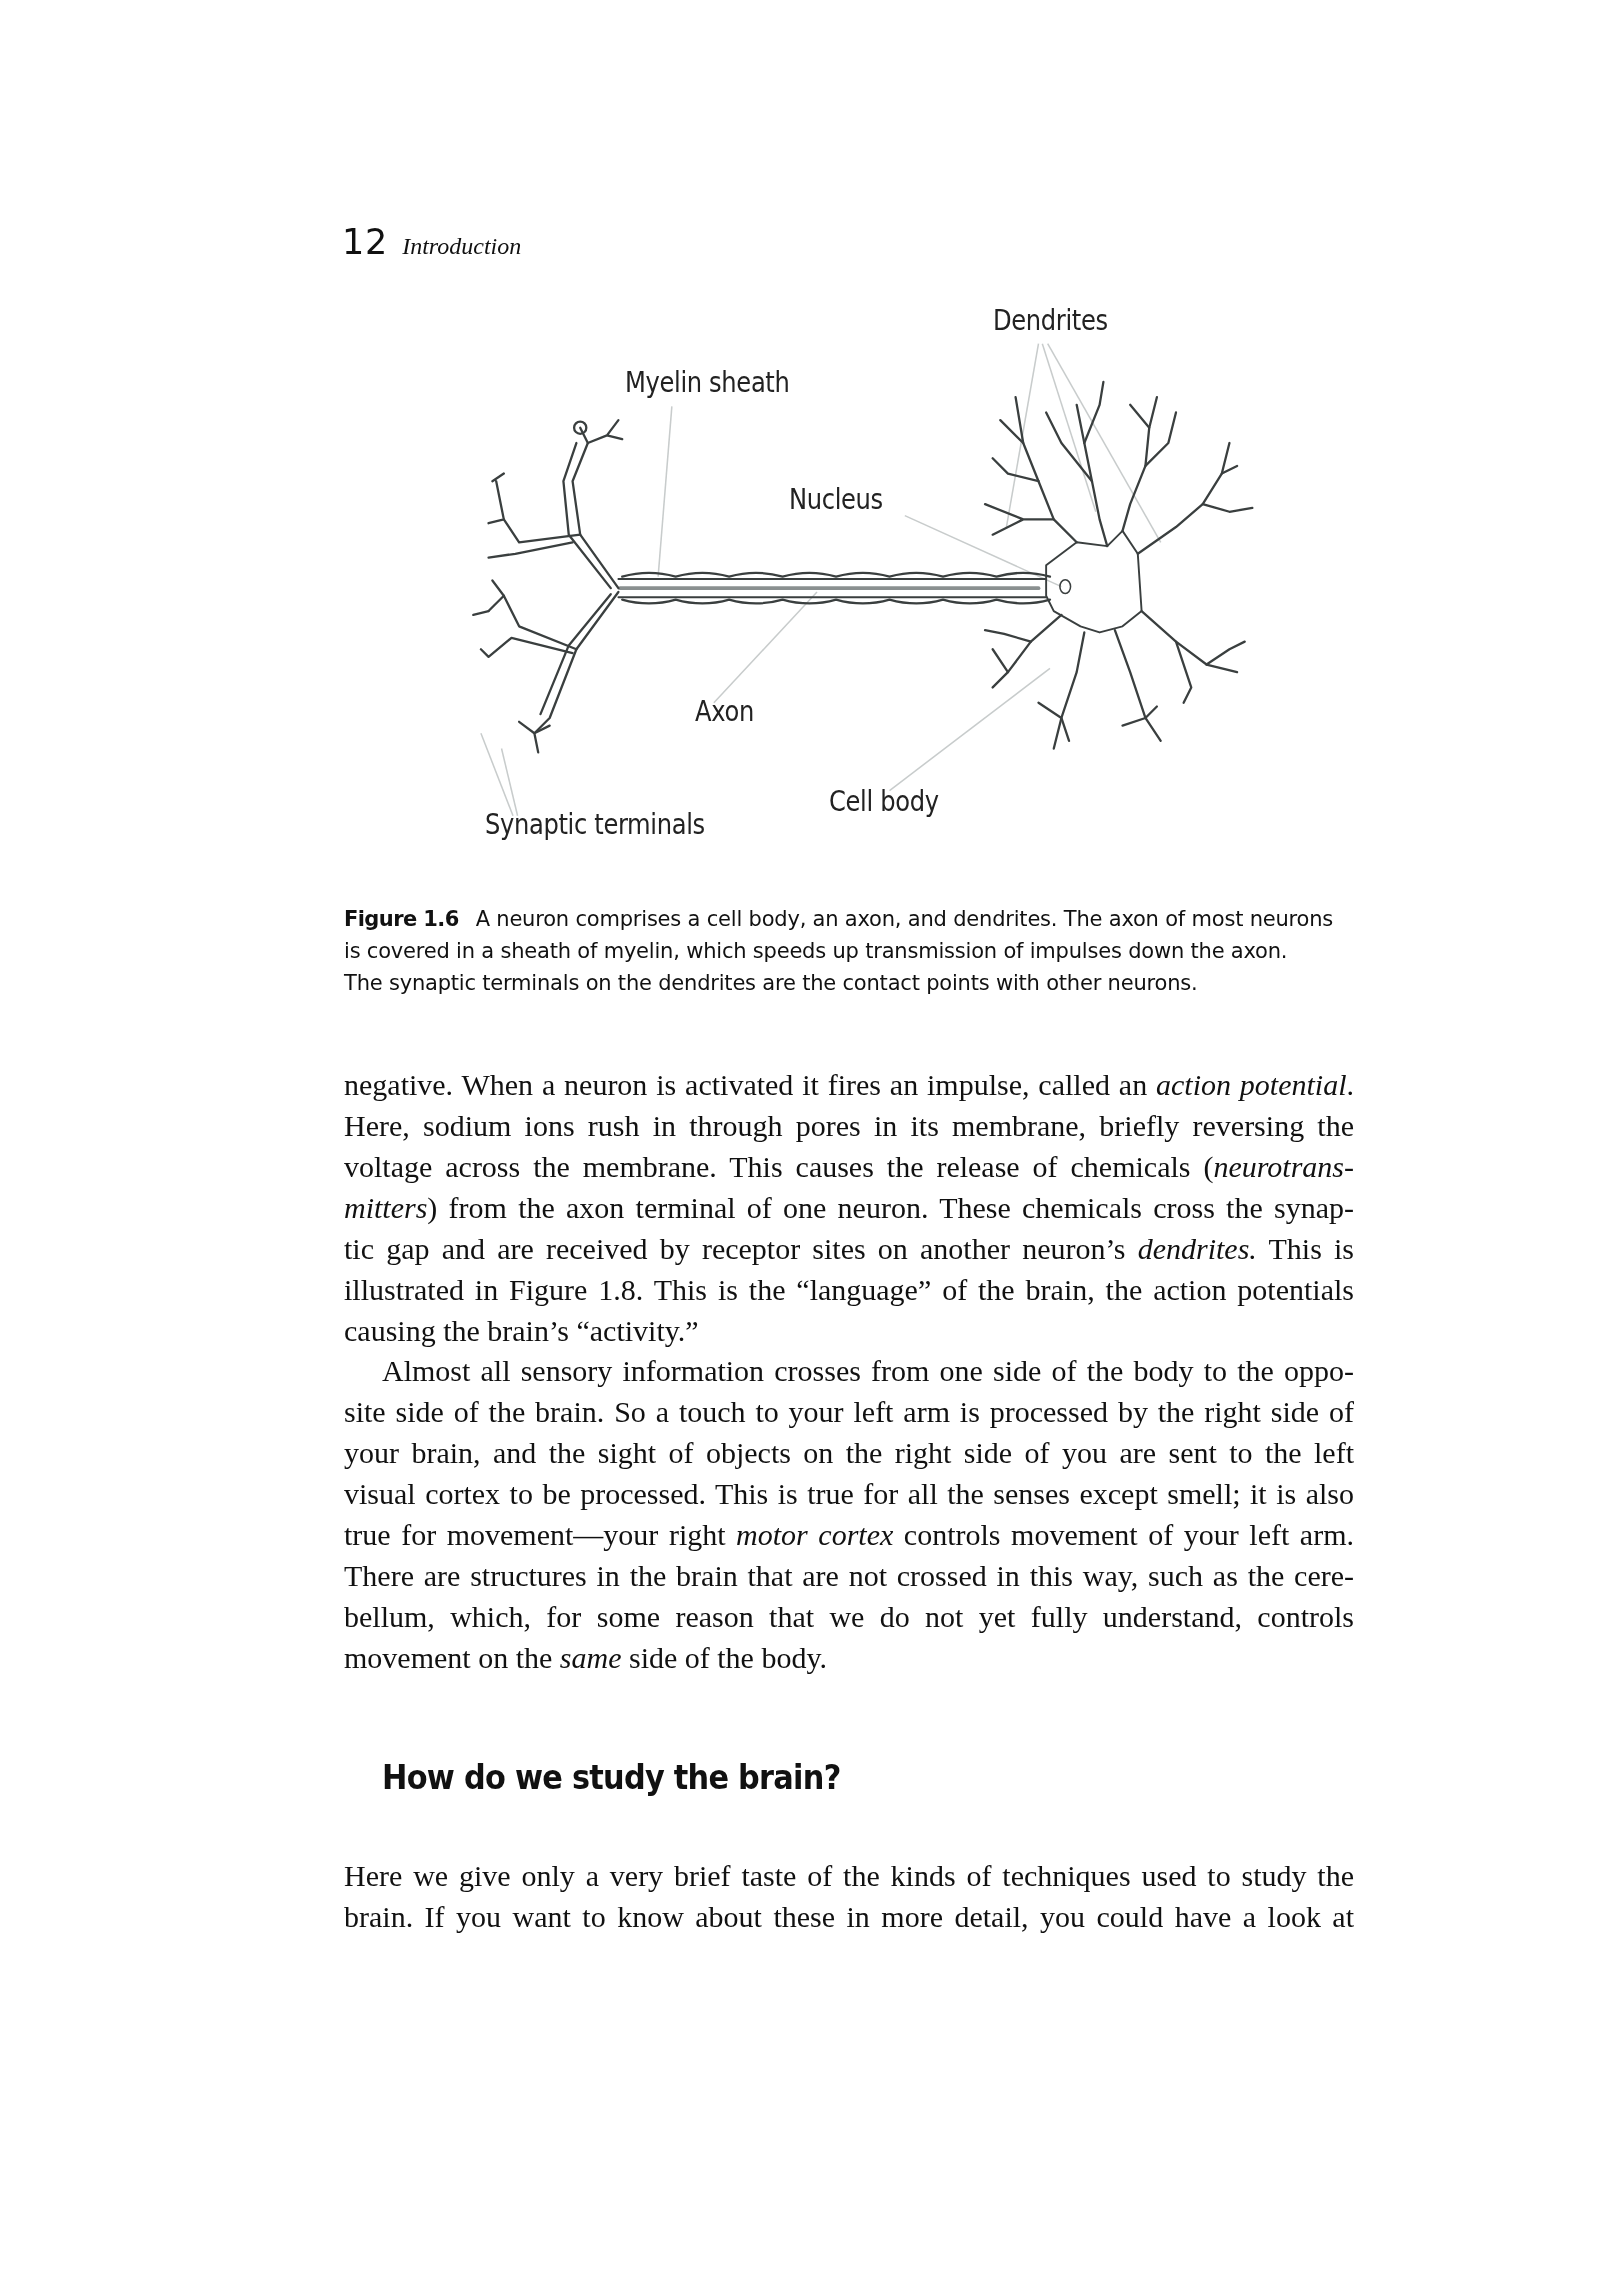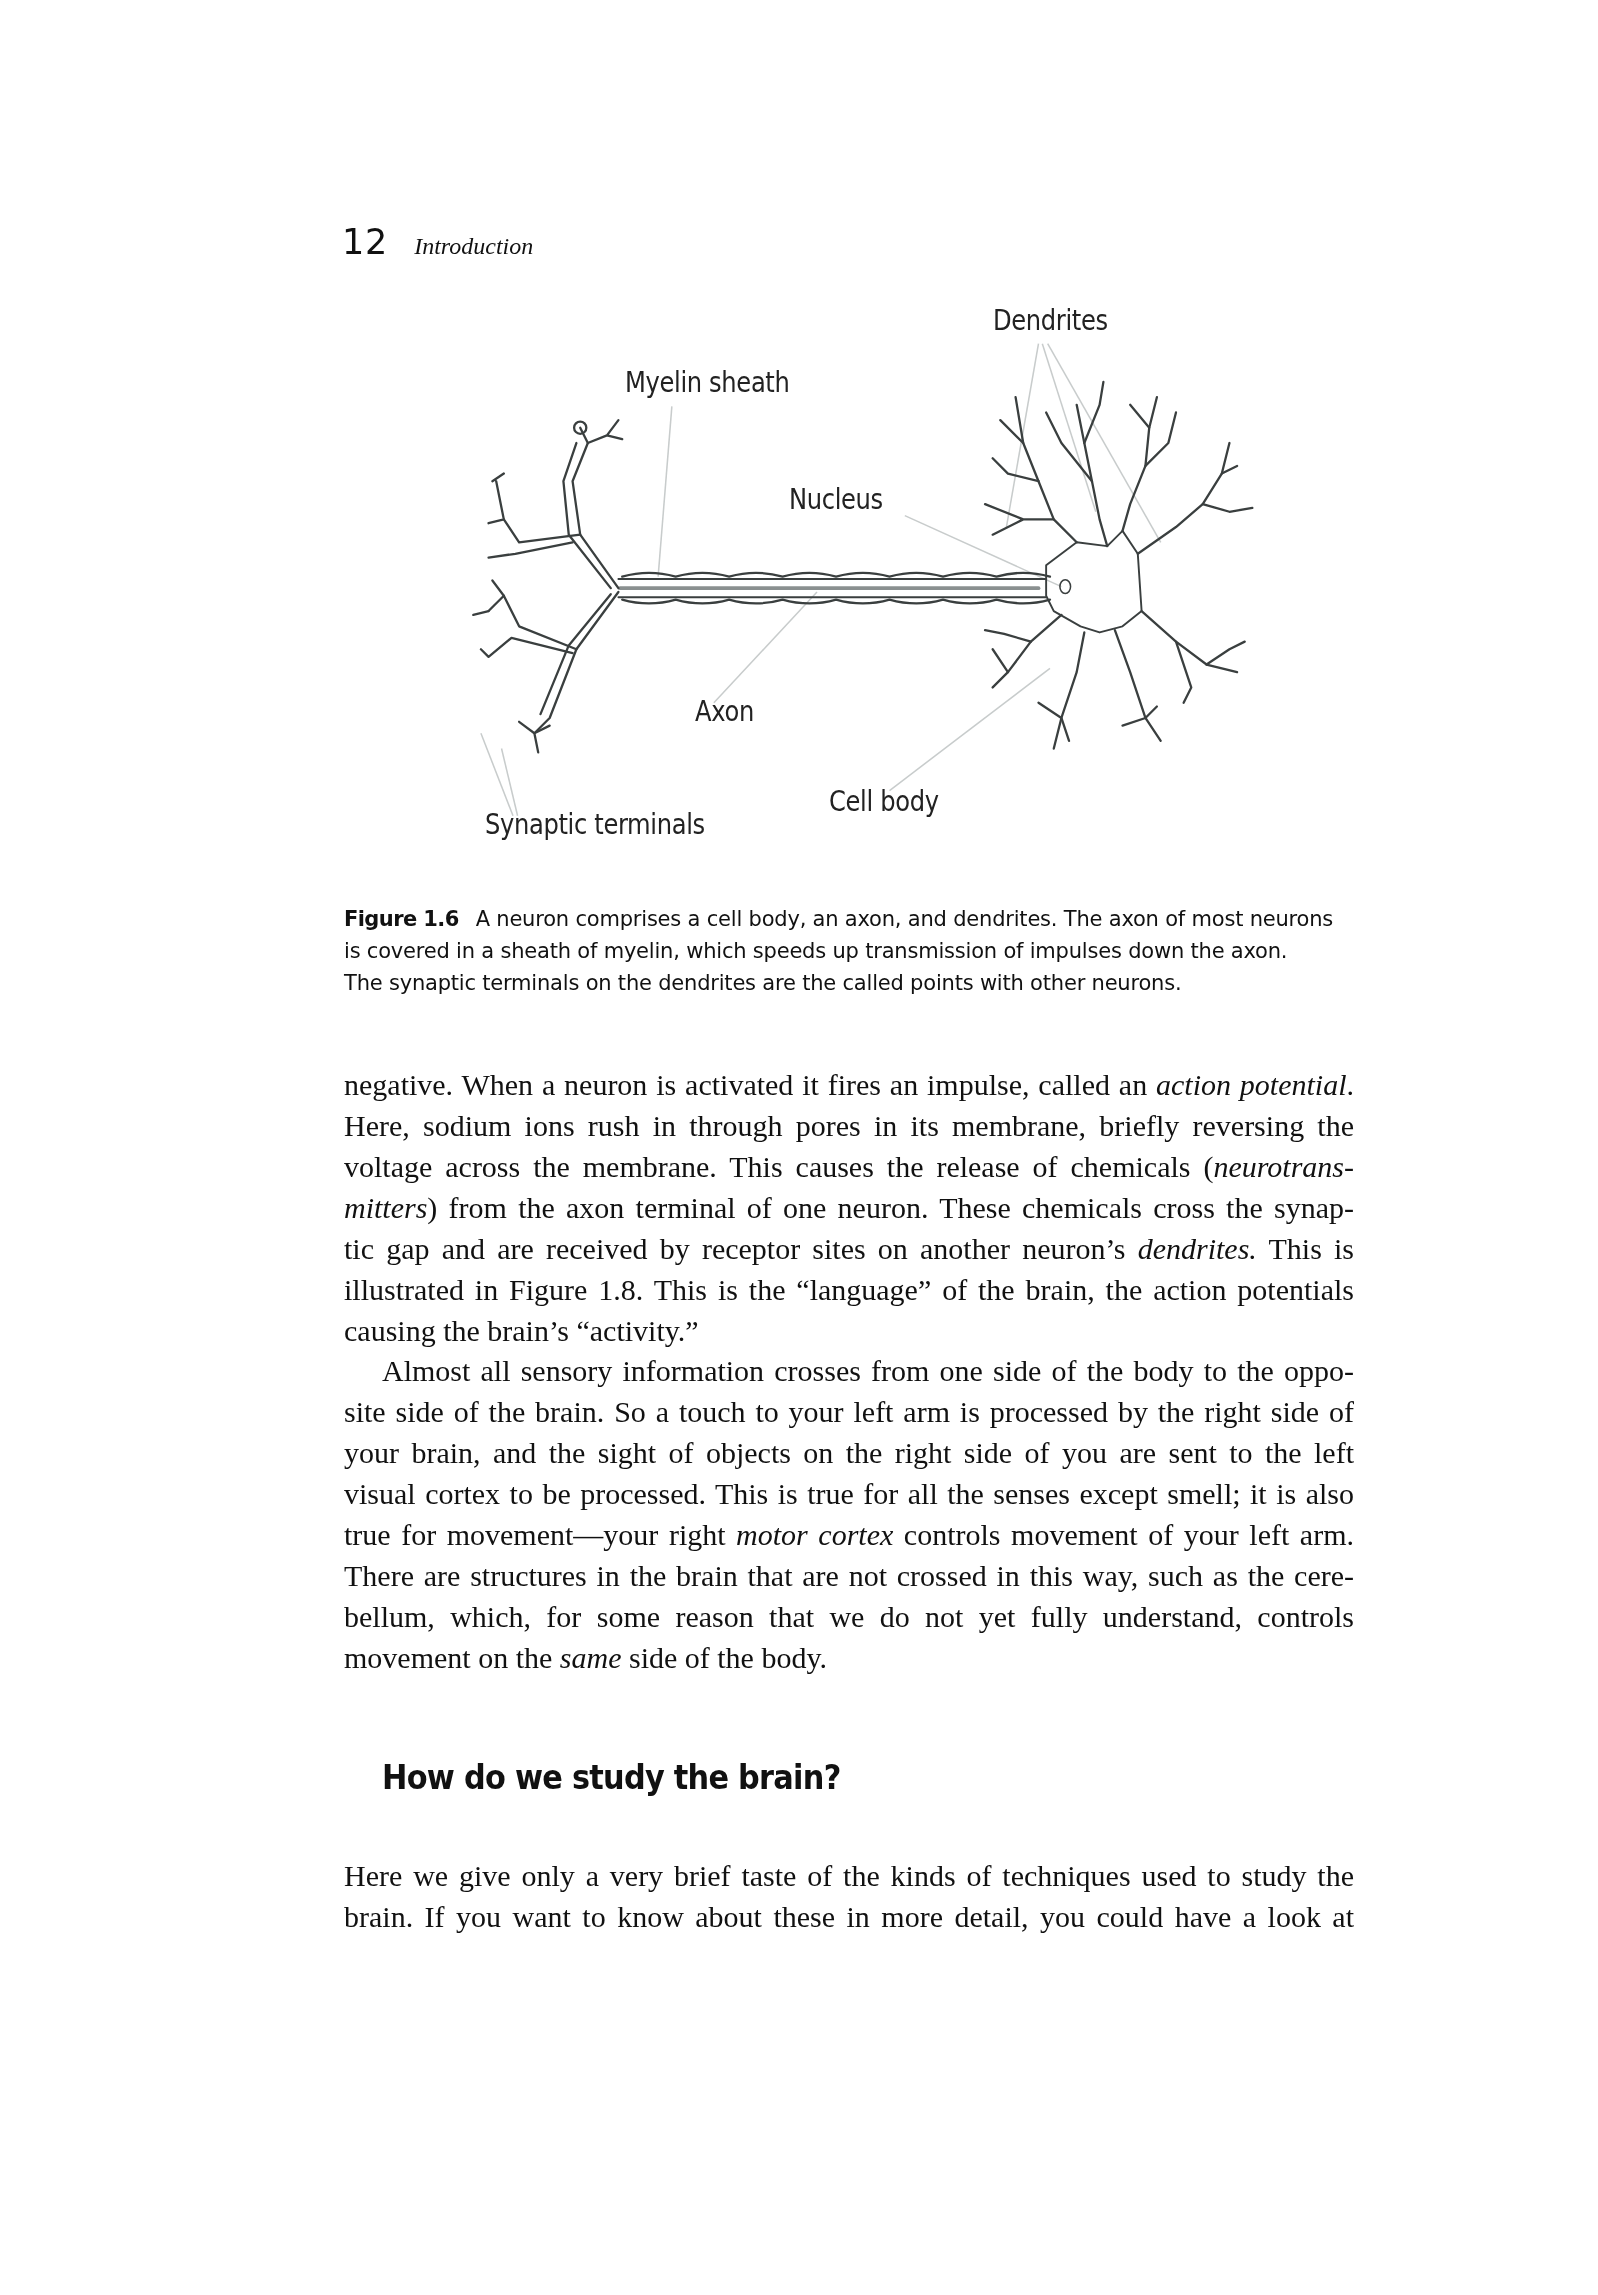--- a/index.html
+++ b/index.html
@@ -1,19 +1,19 @@
 <!DOCTYPE html>
 <html style="font-size:12.2px"><head>
 <meta charset="utf-8">
 <style>
   html, body { margin: 0; padding: 0; background: #ffffff; }
   body { width: 1599px; height: 2295px; position: relative; overflow: hidden; color: #111; }
   .running-head { position: absolute; left: 342px; top: 222px; font-family: "Liberation Serif", serif; }
   .running-head .pnum { font-family: "DejaVu Sans", sans-serif; font-size: 35px; letter-spacing: 0.8px; }
-  .running-head .section { font-style: italic; font-size: 24px; margin-left: 23px; }
+  .running-head .section { font-style: italic; font-size: 24px; margin-left: 11px; }
 
   .figure { position: absolute; left: 458px; top: 290px; width: 802px; height: 581px; text-align: right; }
   .figure svg { position: absolute; left: 0; top: 0; }
   .flabel { position: absolute; font-family: "DejaVu Sans", sans-serif; font-size: 27.5px; color: #222; letter-spacing: -0.4px; white-space: nowrap; transform: scaleX(0.88); transform-origin: left top; }
 
   .caption { position: absolute; left: 344px; top: 903px; width: 1012px; font-family: "DejaVu Sans", sans-serif; font-size: 21px; line-height: 32px; letter-spacing: -0.2px; color: #111; }
   .caption .fig-label { font-weight: bold; margin-right: 17px; letter-spacing: -0.6px; }
   .caption .line { display: block; white-space: nowrap; }
 
   .body-text { position: absolute; left: 344px; width: 1010px; font-family: "Liberation Serif", serif; font-size: 30px; line-height: 41px; color: #111; text-align: justify; }
@@ -107,21 +107,21 @@
   <span class="flabel" style="left:167px; top:76px;">Myelin sheath</span>
   <span class="flabel" style="left:331px; top:193px;">Nucleus</span>
   <span class="flabel" style="left:237px; top:405px;">Axon</span>
   <span class="flabel" style="left:371px; top:495px;">Cell body</span>
   <span class="flabel" style="left:27px; top:518px;">Synaptic terminals</span>
 </div>
 
 <div class="caption">
   <span class="line"><span class="fig-label">Figure 1.6</span><span>A neuron comprises a cell body, an axon, and dendrites. The axon of most neurons</span></span>
   <span class="line">is covered in a sheath of myelin, which speeds up transmission of impulses down the axon.</span>
-  <span class="line">The synaptic terminals on the dendrites are the called points with other neurons.</span>
+  <span class="line">The synaptic terminals on the dendrites are the contact points with other neurons.</span>
 </div>
 
 <div class="body-text" style="top:1064px;">
   <span class="ln"><span>negative. When a neuron is activated it fires an impulse, called an </span><em>action potential</em><span>.</span></span>
   <span class="ln">Here, sodium ions rush in through pores in its membrane, briefly reversing the</span>
   <span class="ln"><span>voltage across the membrane. This causes the release of chemicals (</span><em>neurotrans-</em></span>
   <span class="ln"><em>mitters</em><span>) from the axon terminal of one neuron. These chemicals cross the synap-</span></span>
   <span class="ln"><span>tic gap and are received by receptor sites on another neuron’s </span><em>dendrites.</em><span> This is</span></span>
   <span class="ln">illustrated in Figure 1.8. This is the “language” of the brain, the action potentials</span>
   <span class="ln last">causing the brain’s “activity.”</span>

